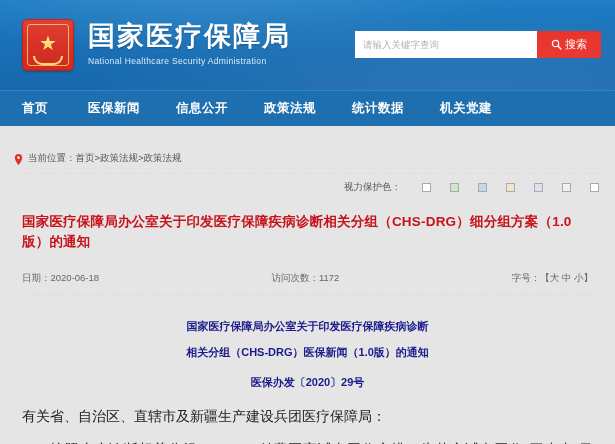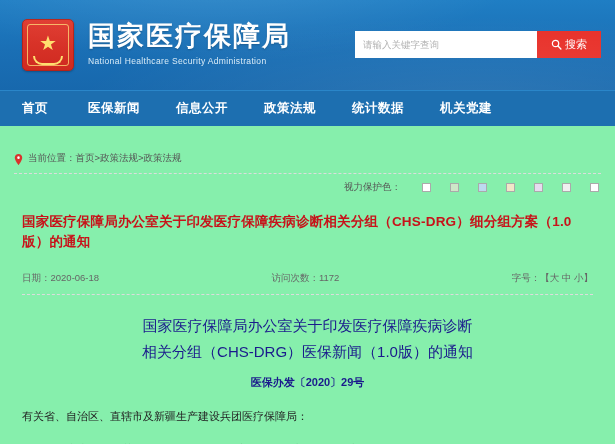--- a/index.html
+++ b/index.html
@@ -4,21 +4,21 @@
 <style>
   * { box-sizing: border-box; }
   html, body { margin: 0; padding: 0; }
   body {
     width: 615px;
     height: 444px;
     background: #ffffff;
     font-family: "Liberation Sans", sans-serif;
     overflow: hidden;
   }
-  .page { position: relative; width: 615px; height: 444px; background: #86efac; }
+  .page { position: relative; width: 615px; height: 444px; background: #e5e5e5; }
 
   
   .header {
     position: relative;
     height: 90px;
     background: linear-gradient(180deg, #1f7ec4 0%, #1a6fb5 55%, #1768ad 100%);
     overflow: hidden;
   }
   .header::after {
     content: "";
@@ -192,36 +192,36 @@
     font-size: 9.5px;
     color: #666;
     border-bottom: 1px dashed #dcdcdc;
     padding-bottom: 9px;
   }
 
   .doc-head {
     text-align: center;
     margin-top: 18px;
     color: #1a1a8c;
-    font-size: 15px;
-    font-weight: normal;
+    font-size: 11px;
+    font-weight: bold;
     line-height: 26px;
   }
   .doc-head .l2 { display: block; }
   .doc-num {
     text-align: center;
     margin-top: 10px;
     color: #1a1a8c;
     font-size: 11px;
     font-weight: bold;
   }
 
   .body-p {
     margin-top: 16px;
-    font-size: 11px;
+    font-size: 14px;
     color: #222;
     line-height: 21px;
     text-align: justify;
   }
   .body-p.indent { text-indent: 2em; margin-top: 12px; }
 </style>
 </head>
 <body>
 
 <div class="page">

